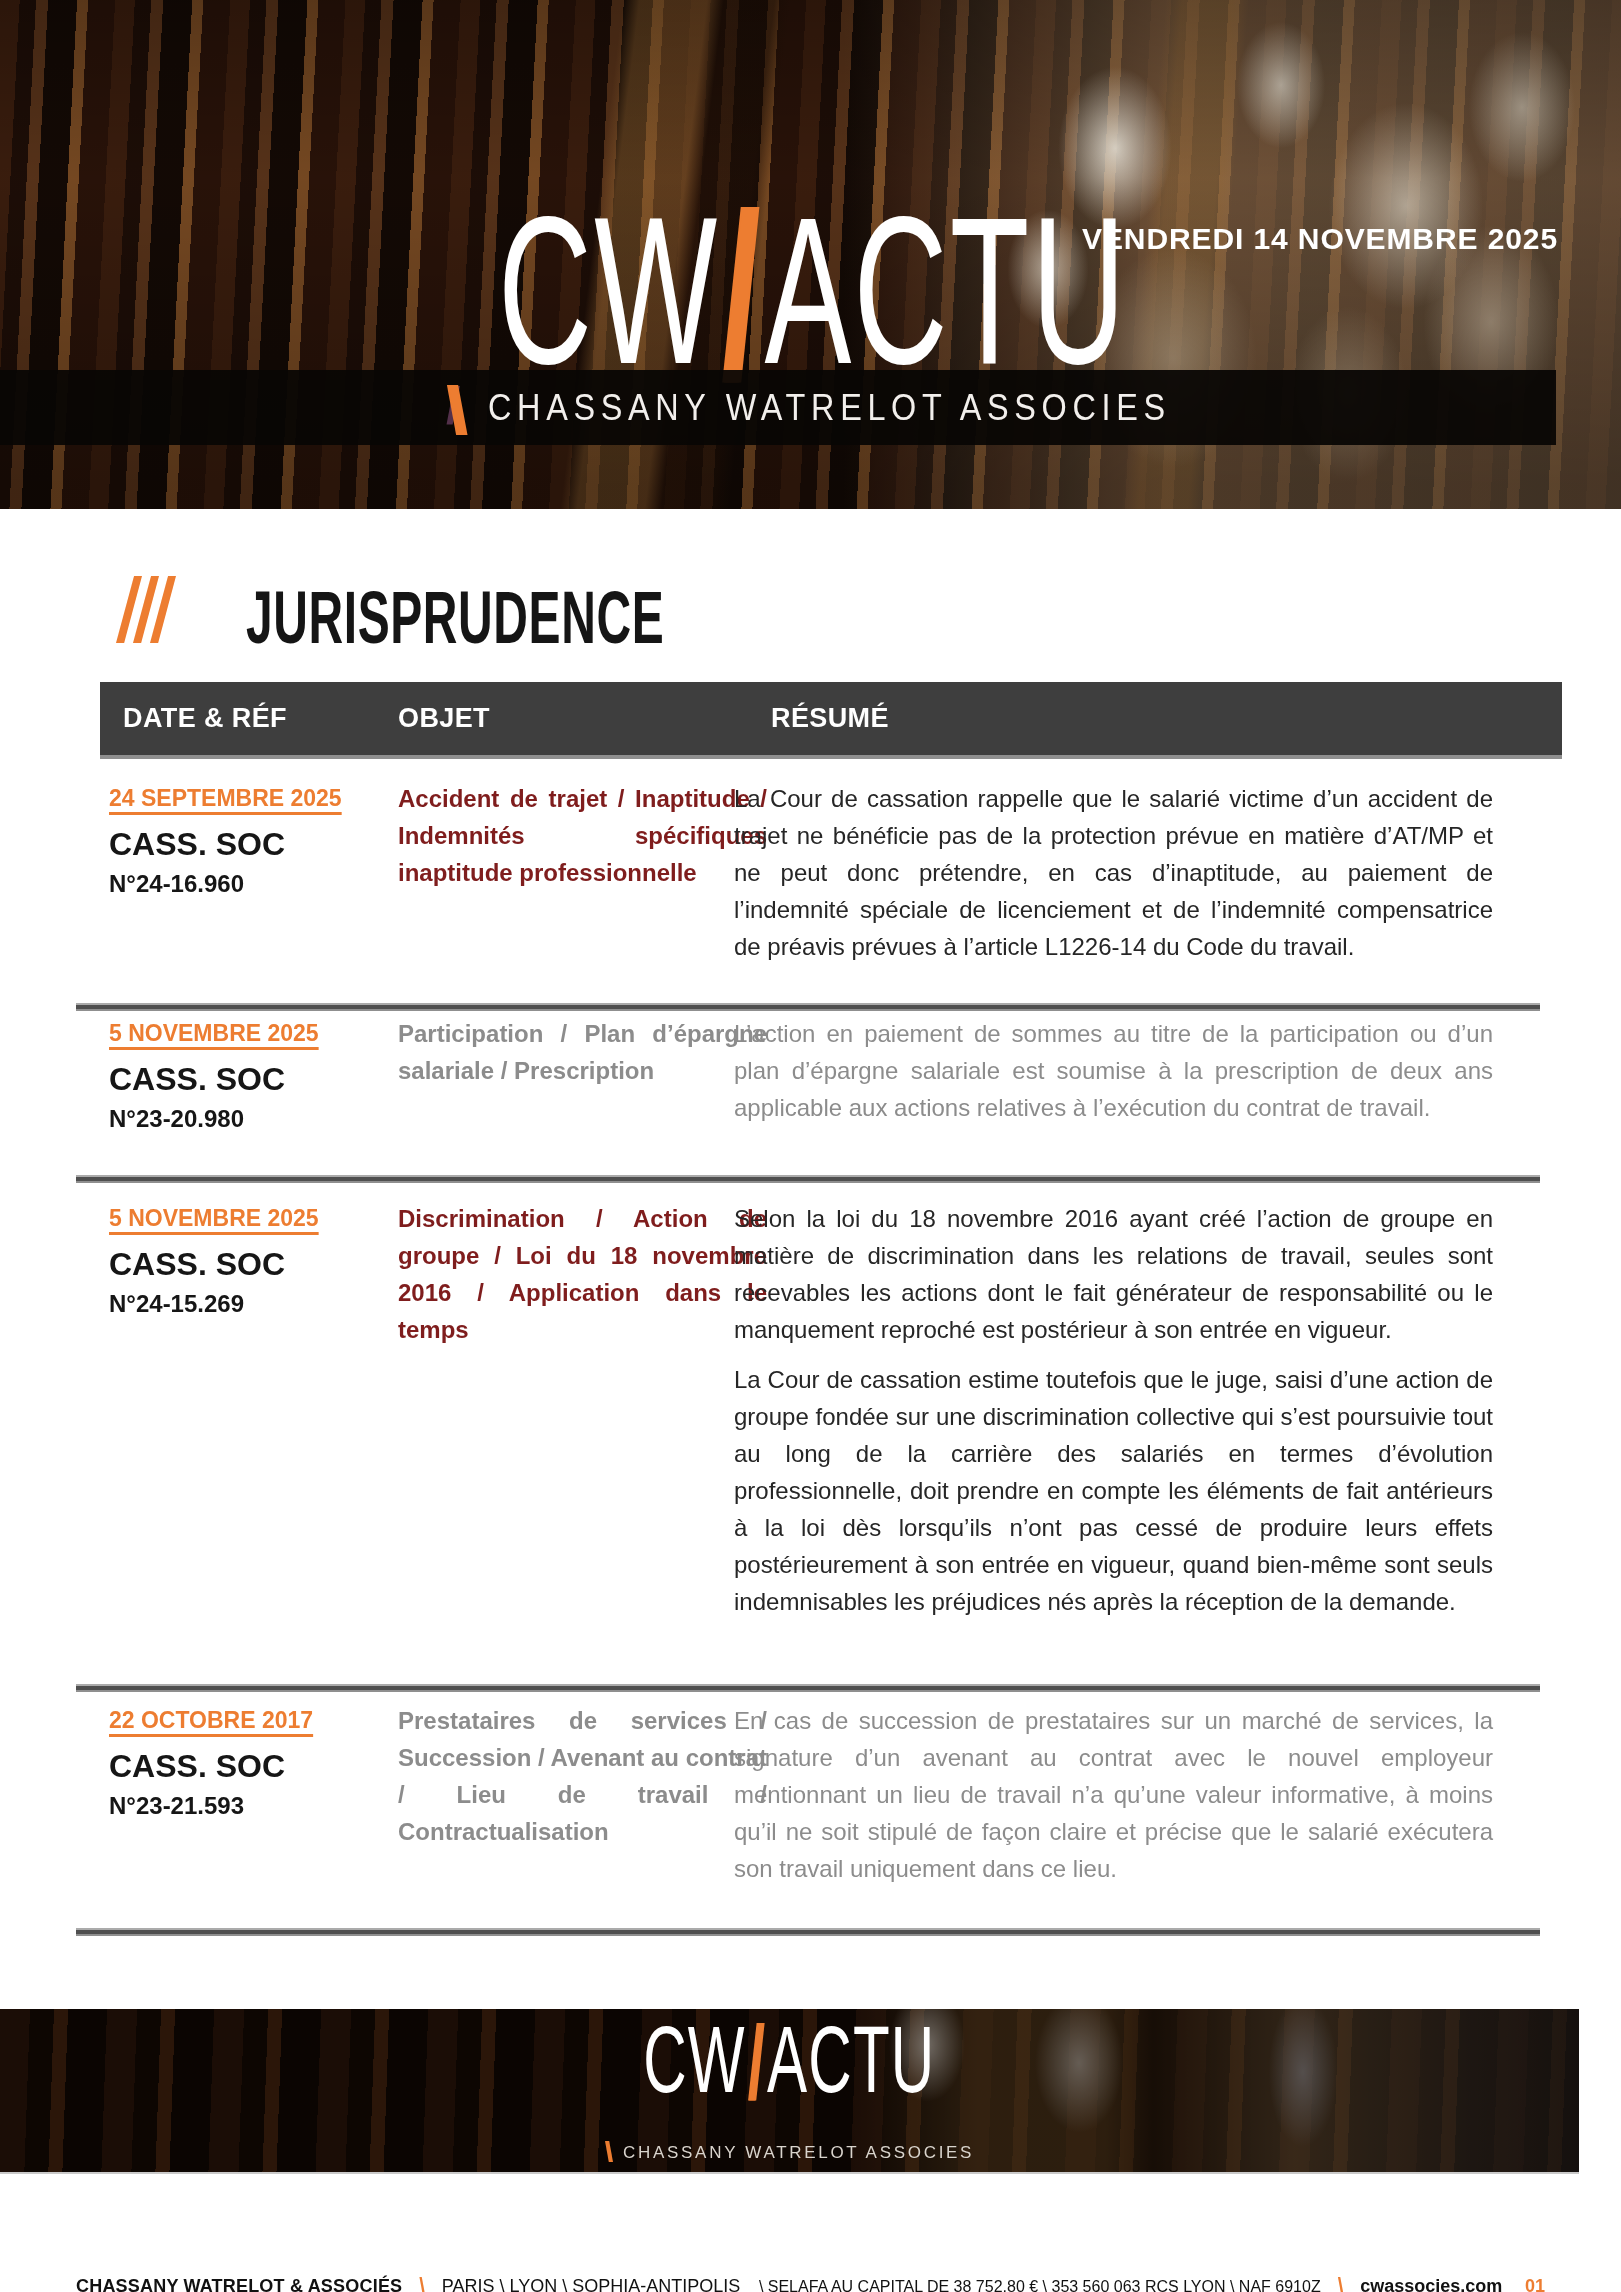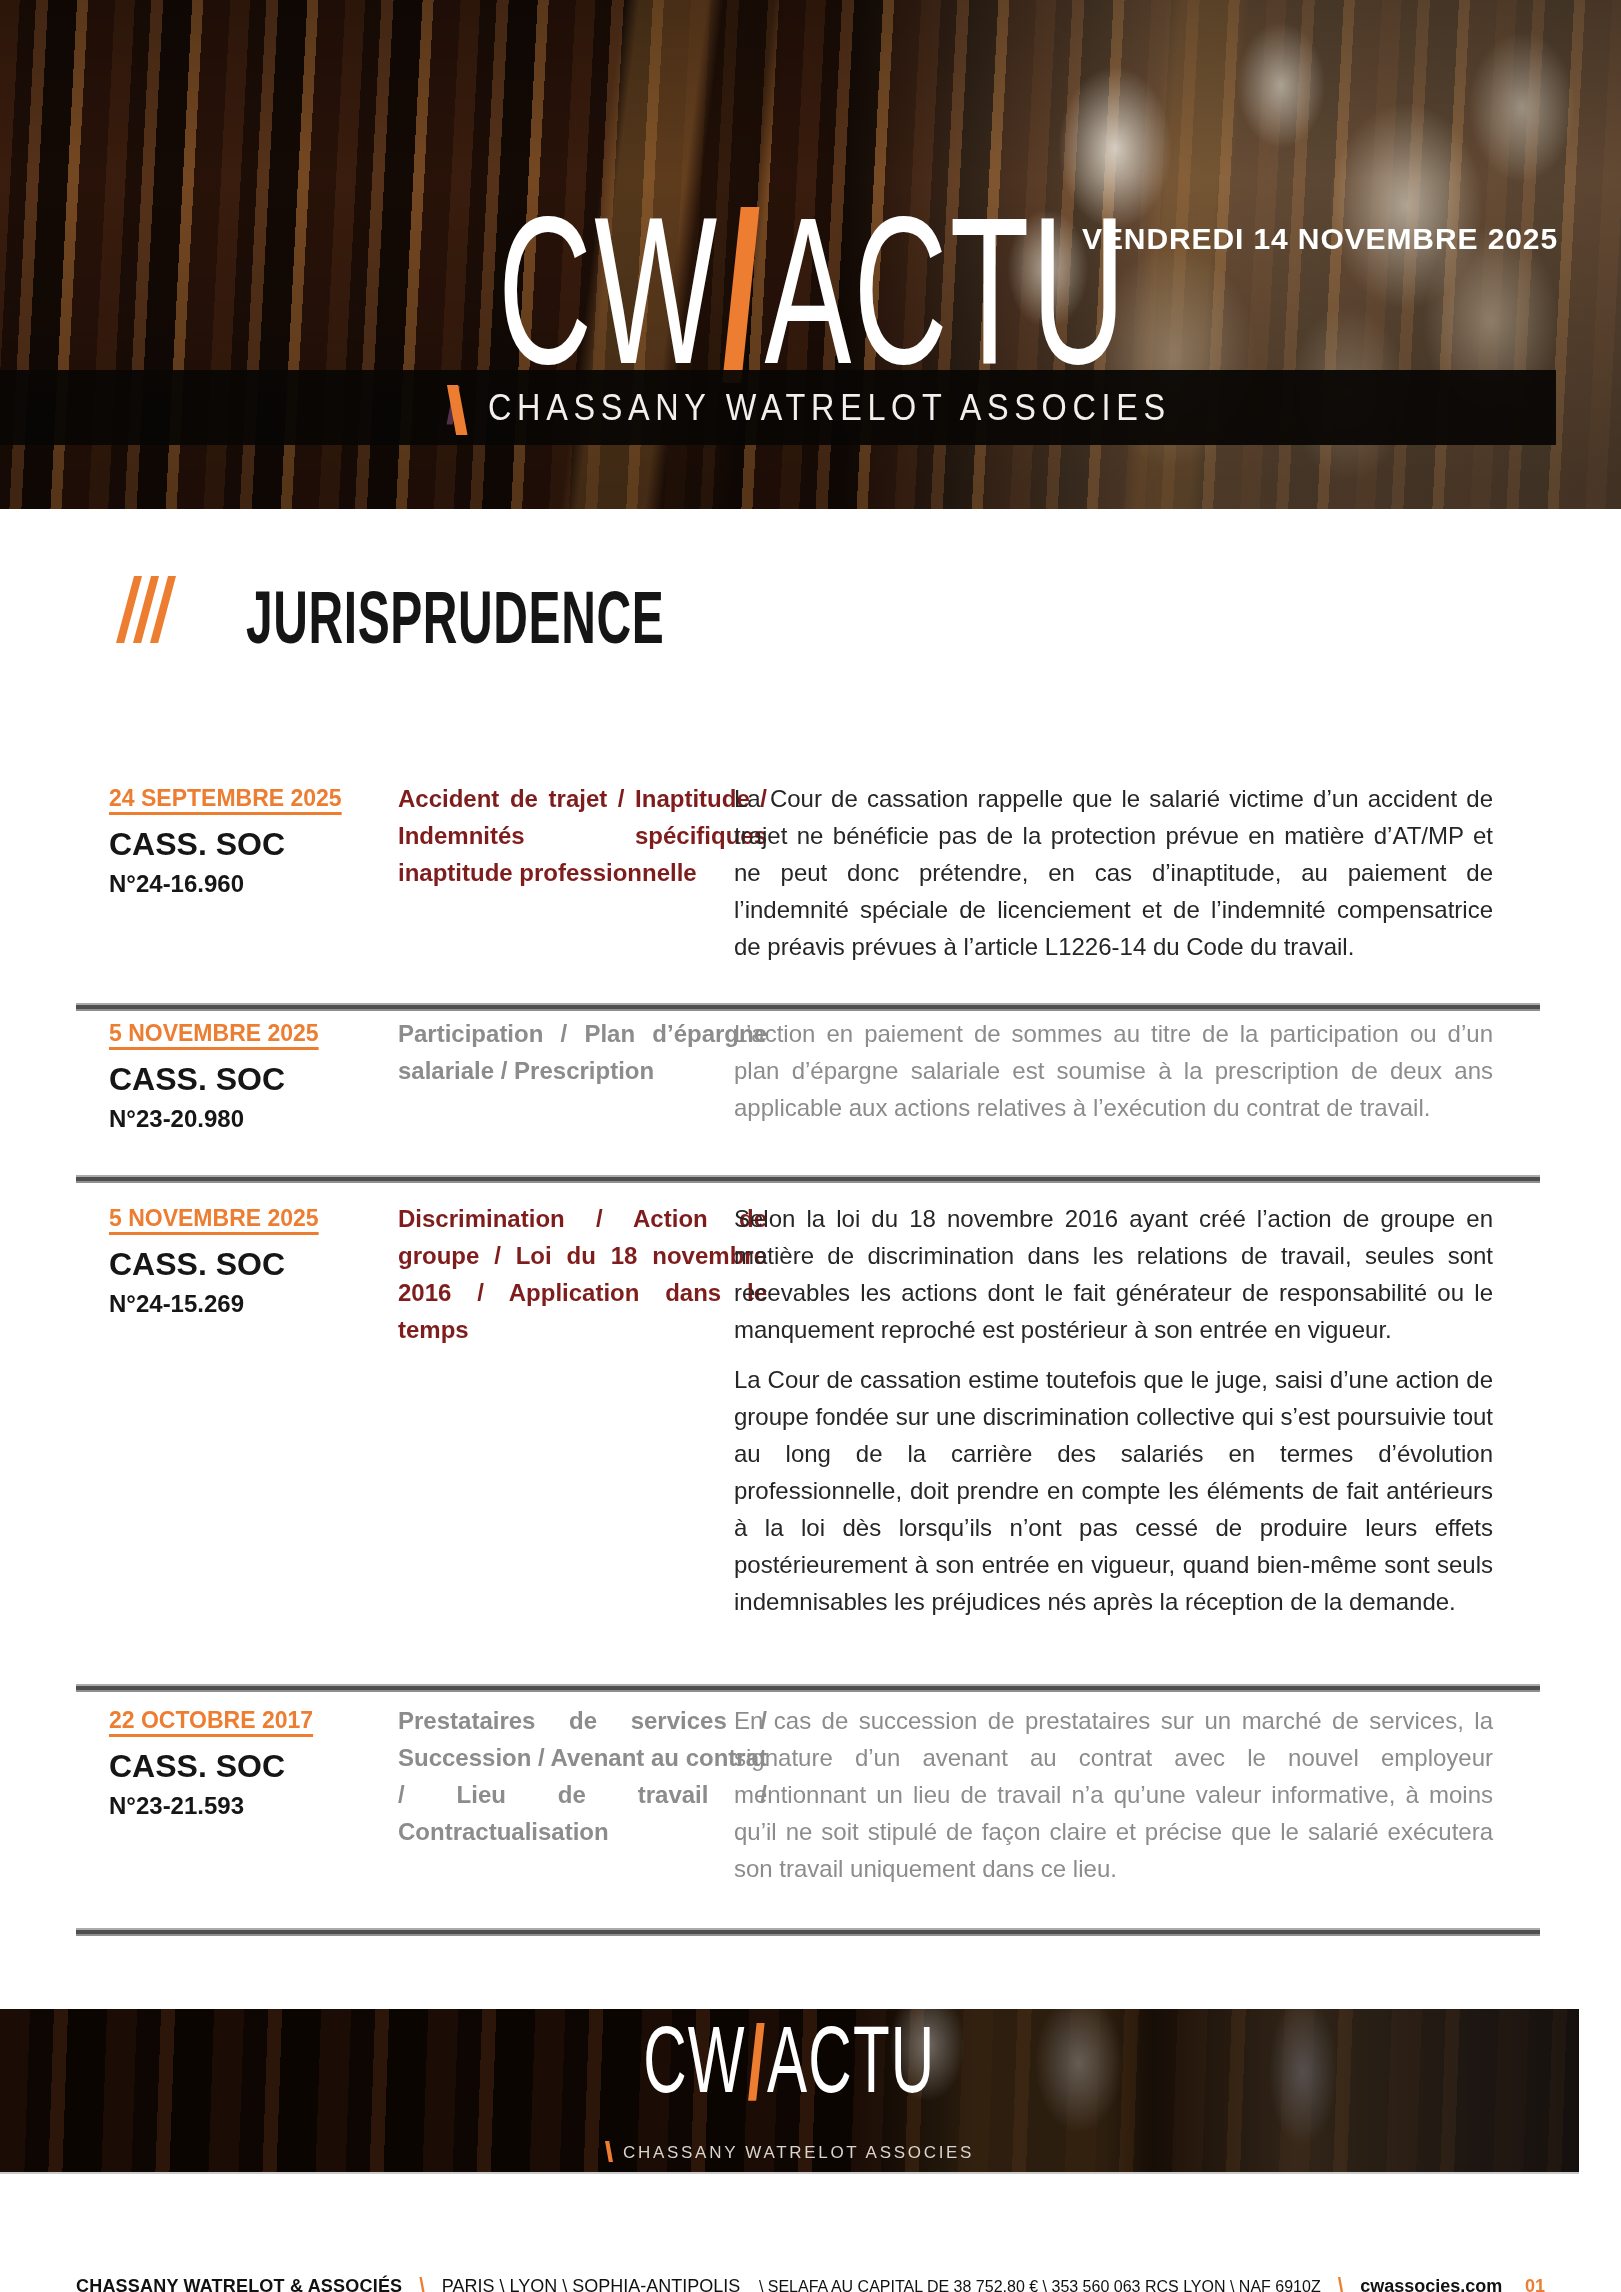--- a/index.html
+++ b/index.html
@@ -118,20 +118,25 @@
       <span class="mark-backslash">\</span>
       <span class="brand-name">CHASSANY WATRELOT ASSOCIES</span>
     </div>
   </header>
 
   <section class="title-row">
     <span class="title-slashes">///</span>
     <h1 class="page-title">JURISPRUDENCE</h1>
   </section>
 
+  <div class="thead">
+    <span class="th-1">DATE &amp; RÉF</span>
+    <span class="th-2">OBJET</span>
+    <span class="th-3">RÉSUMÉ</span>
+  </div>
 
   <div class="row r1">
     <div class="c1">
       <div class="case-date">24 SEPTEMBRE 2025</div>
       <div class="case-court">CASS. SOC</div>
       <div class="case-ref">N°24-16.960</div>
     </div>
     <div class="c2">Accident de trajet / Inaptitude / Indemnités spécifiques inaptitude professionnelle</div>
     <div class="c3">
         <p>La Cour de cassation rappelle que le salarié victime d’un accident de trajet ne bénéficie pas de la protection prévue en matière d’AT/MP et ne peut donc prétendre, en cas d’inaptitude, au paiement de l’indemnité spéciale de licenciement et de l’indemnité compensatrice de préavis prévues à l’article L1226-14 du Code du travail.</p>

